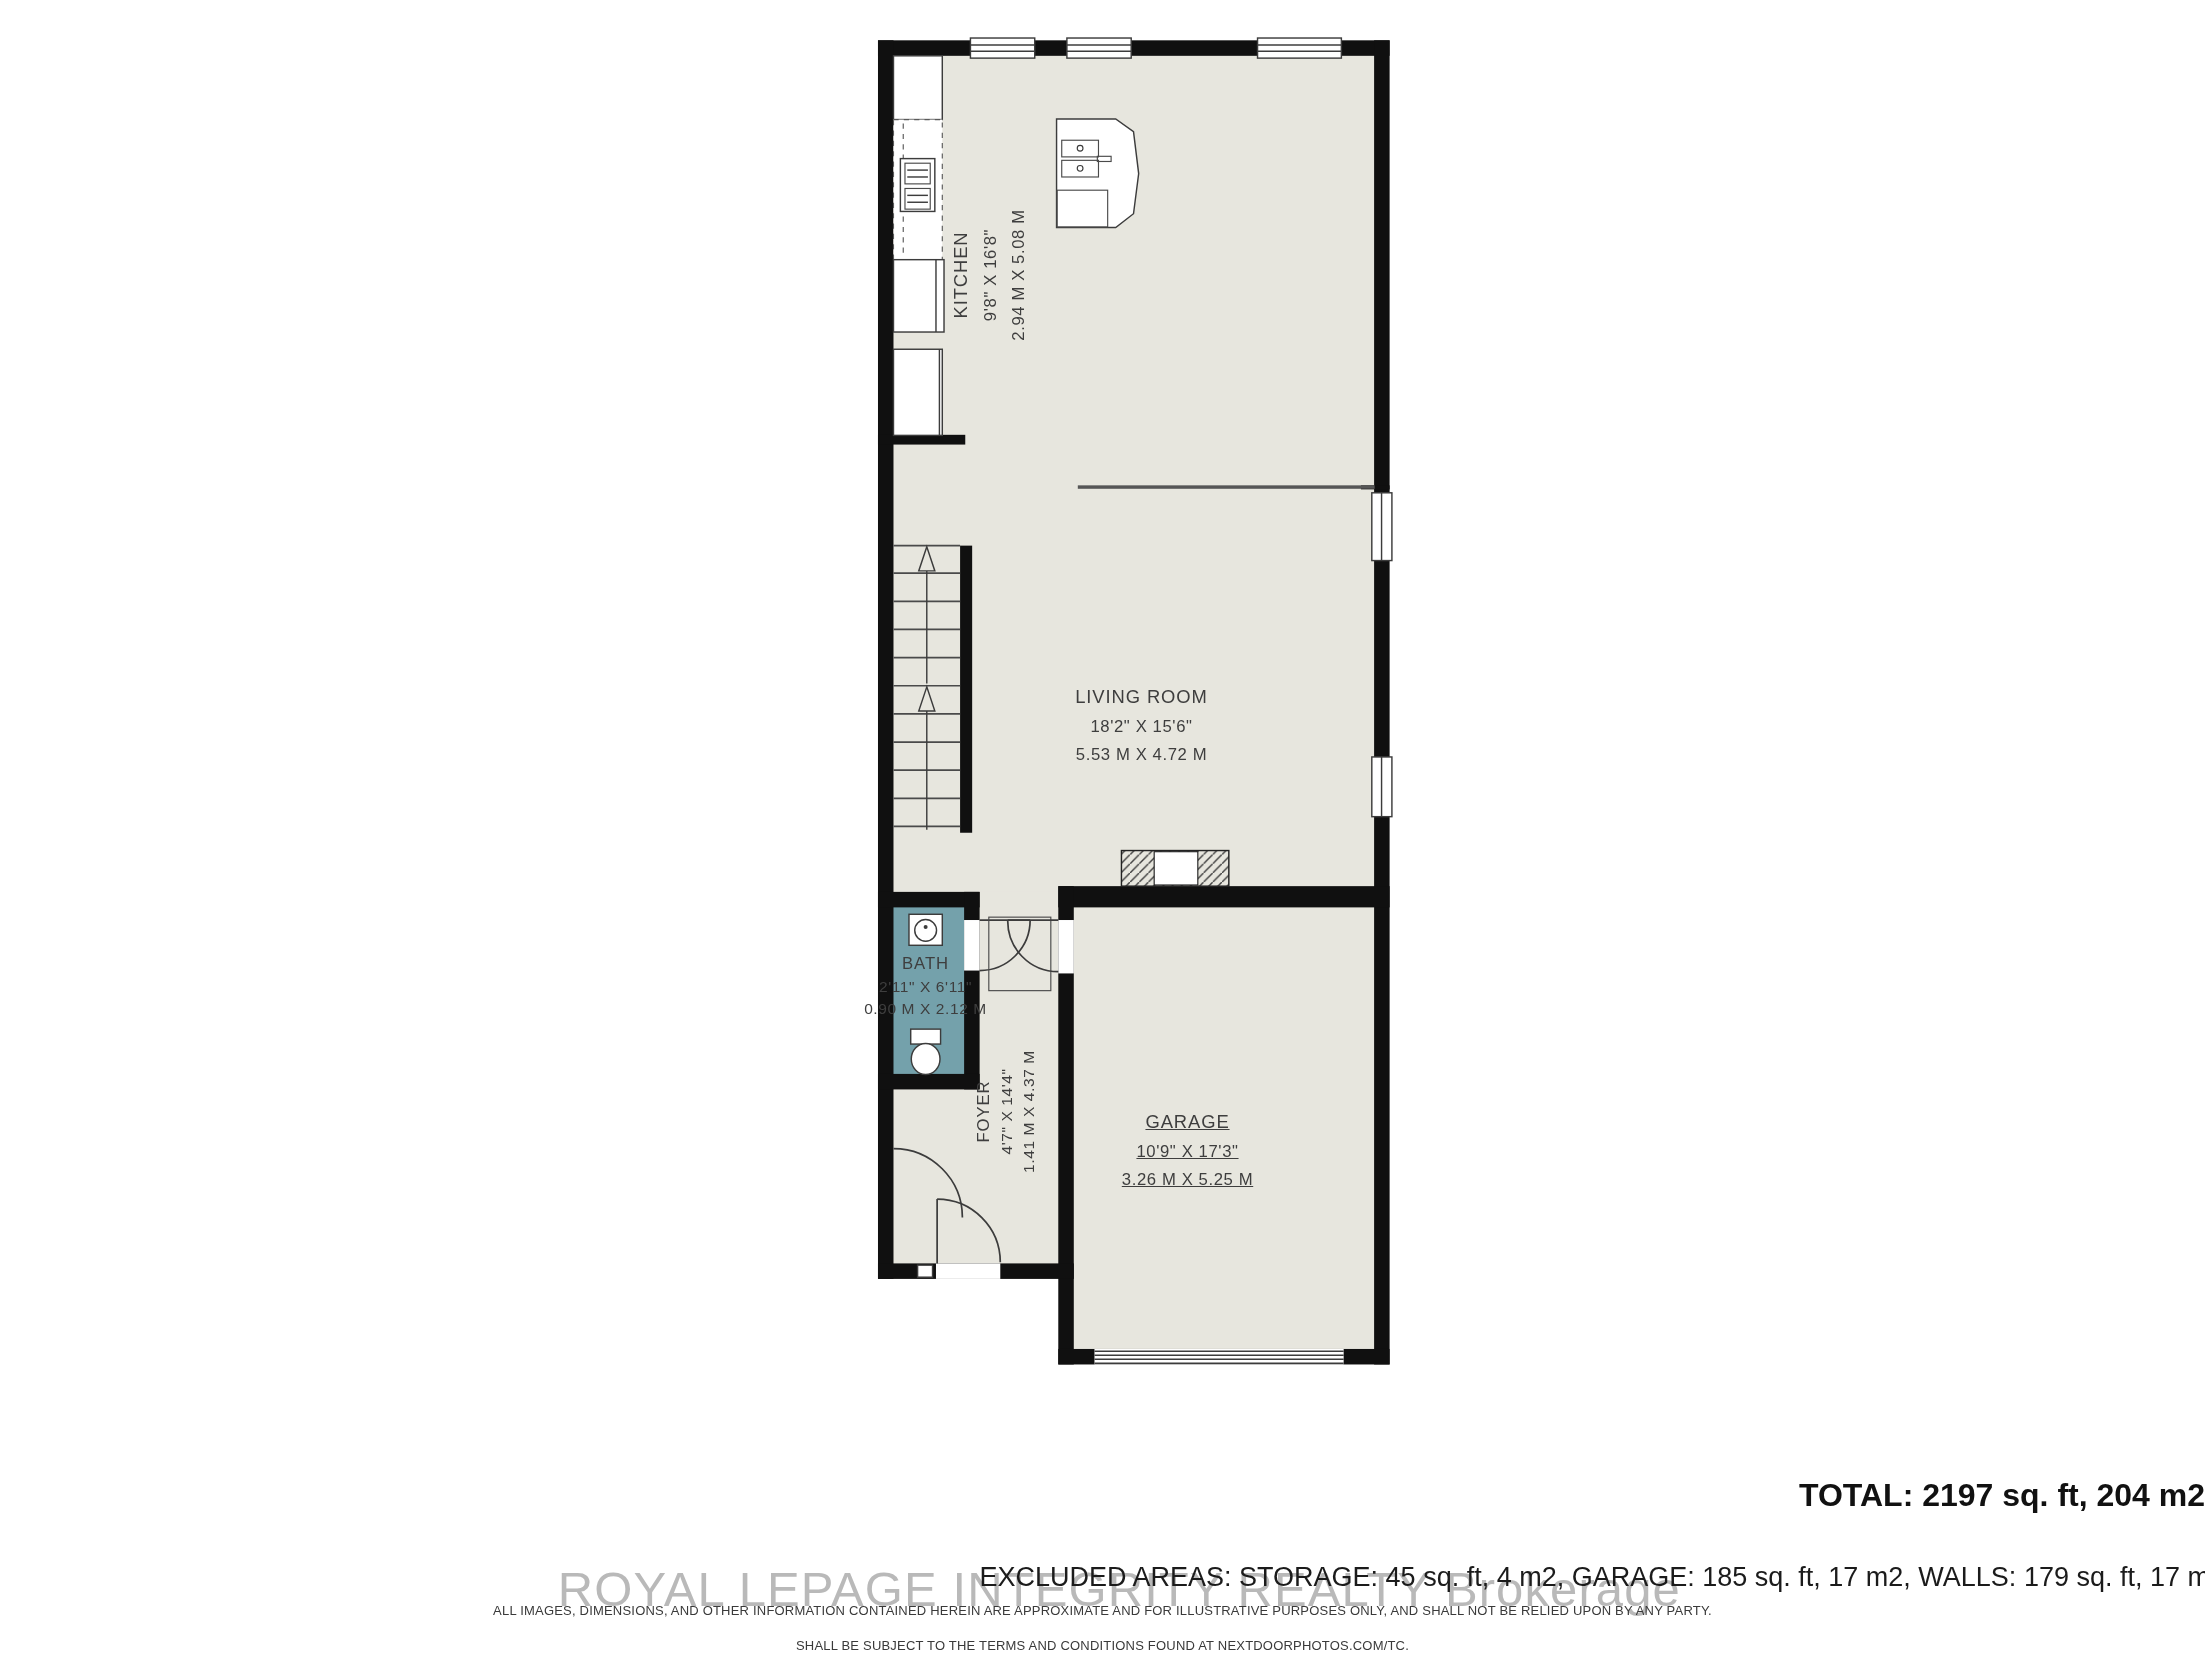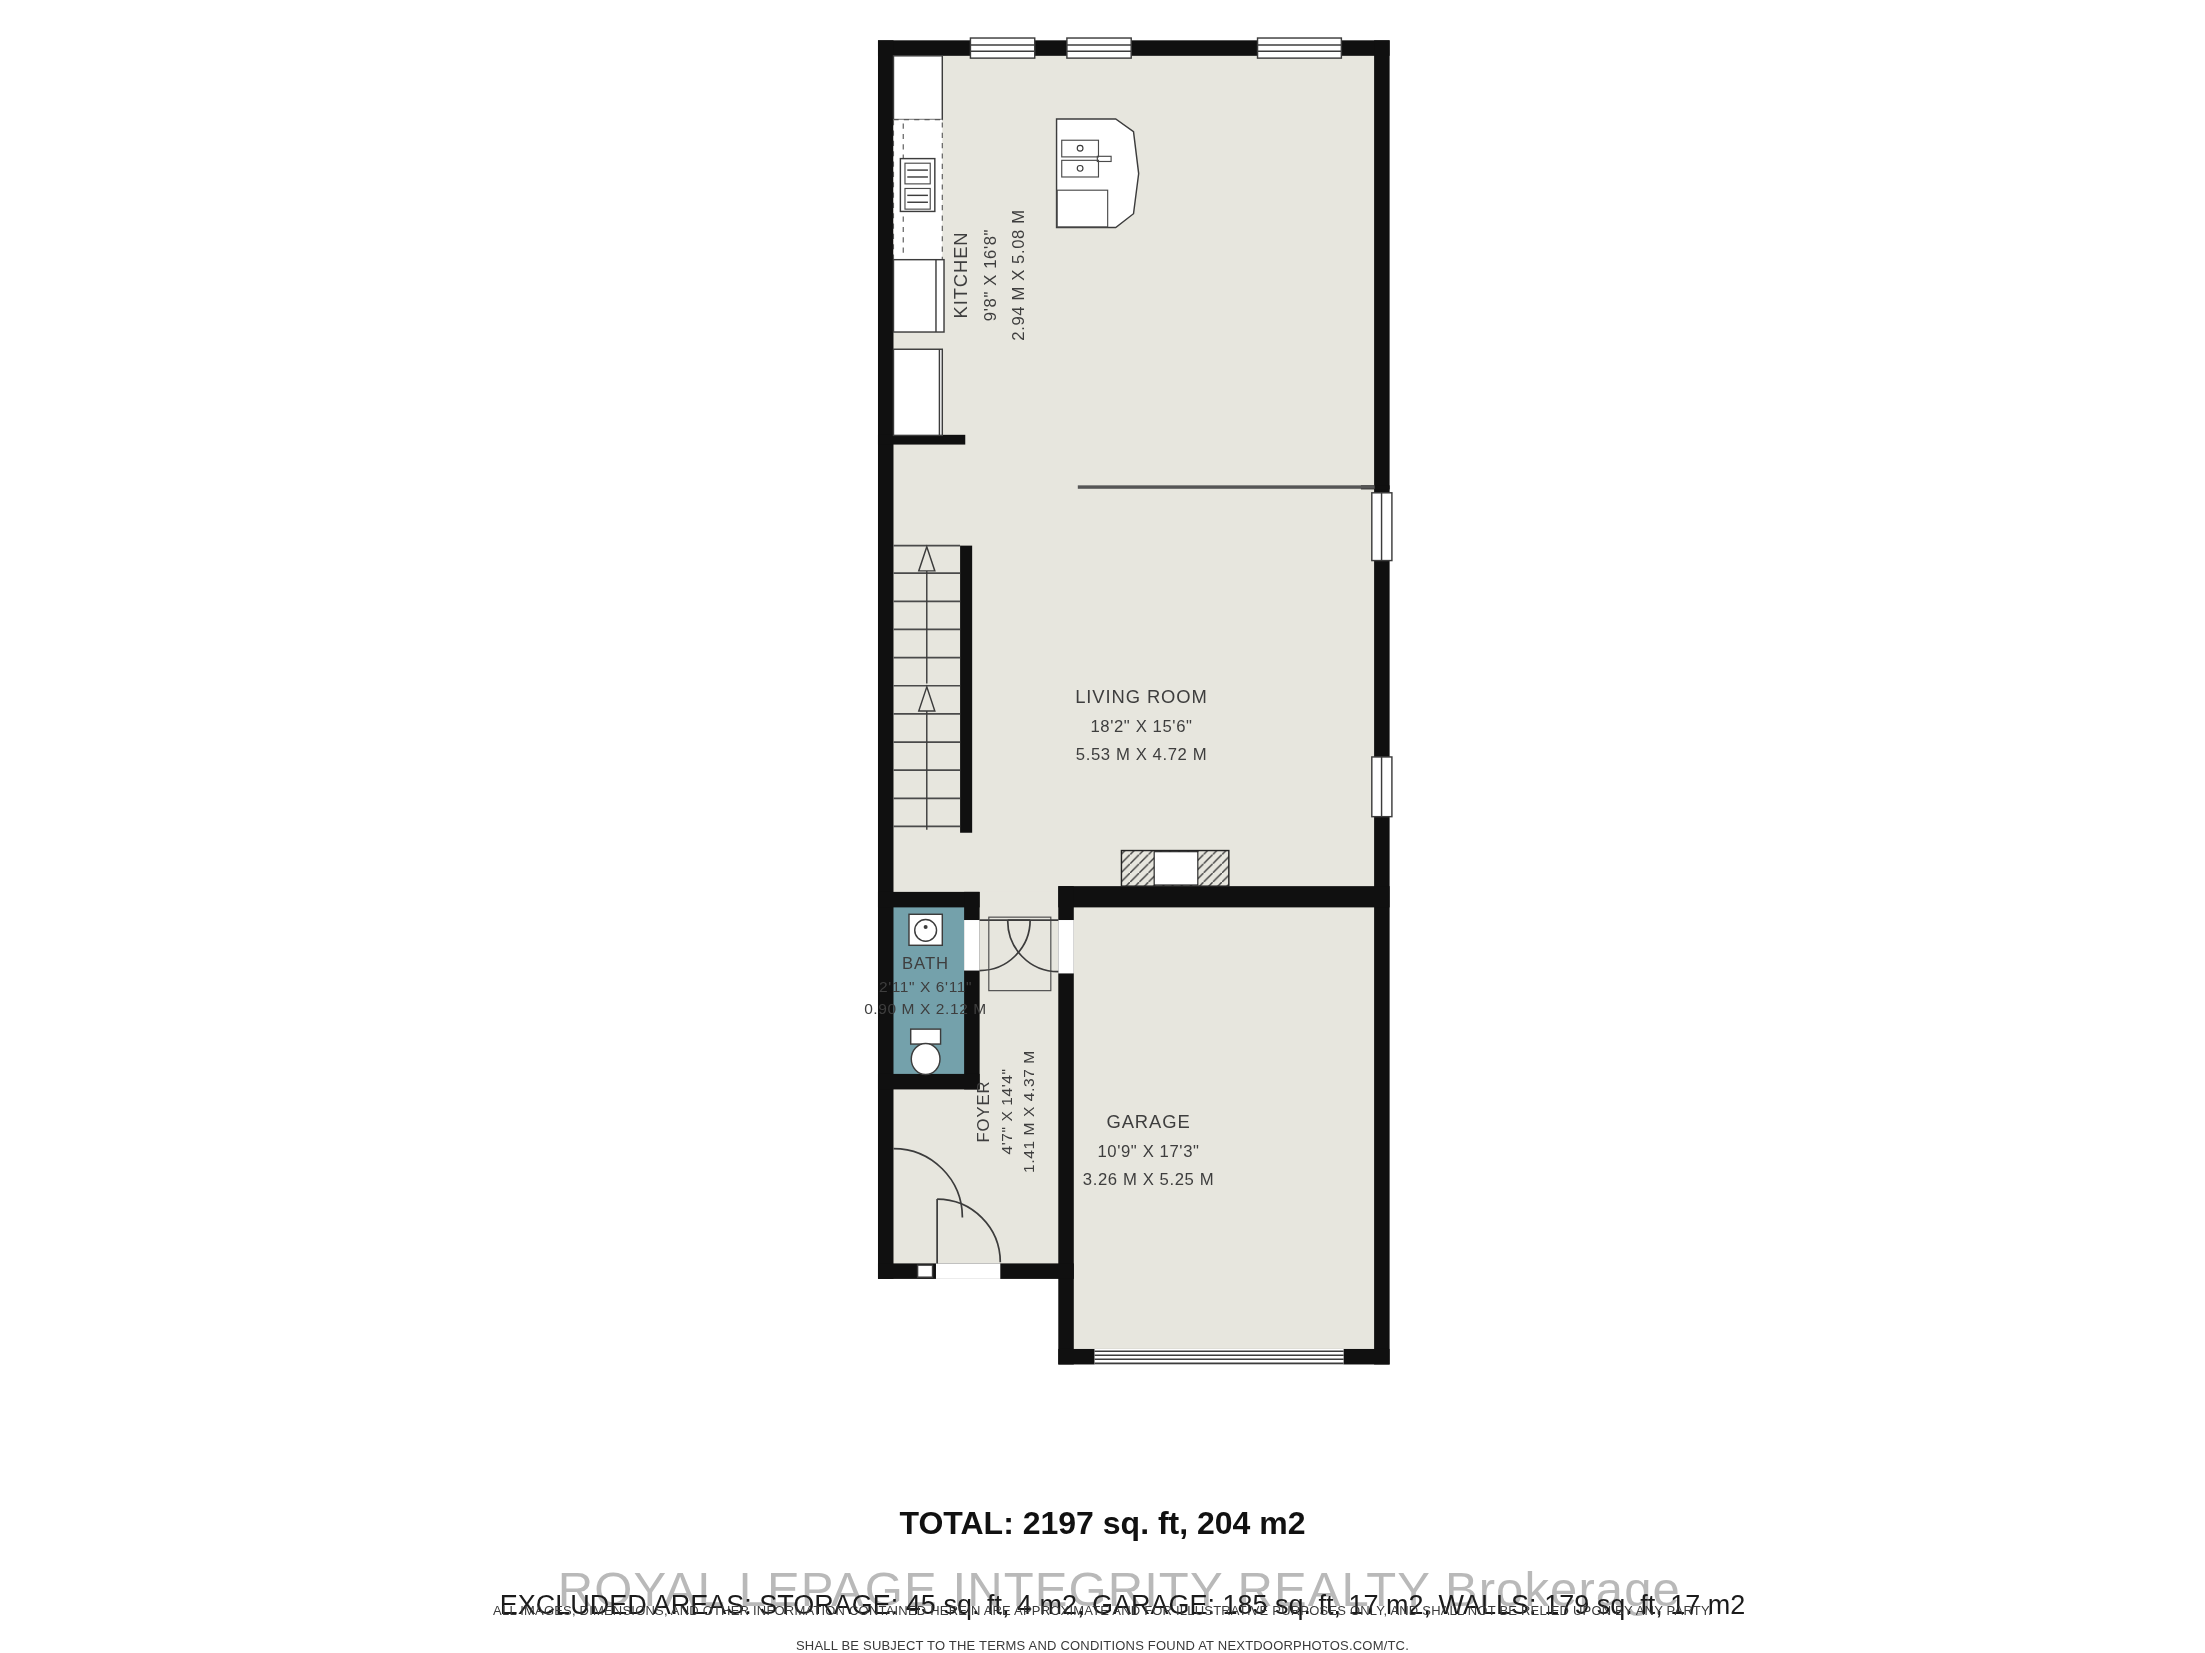--- a/index.html
+++ b/index.html
@@ -15,21 +15,21 @@
   .dash{fill:#ffffff;stroke:#5a5a5a;stroke-width:2;stroke-dasharray:9 9;}
   .tread{stroke:#4a4a4a;stroke-width:3;}
   .arc{fill:none;stroke:#3c3c3c;stroke-width:3;}
   .winline{stroke:#3c3c3c;stroke-width:2.5;}
   .room-label{position:absolute;text-align:center;color:#3e3e3e;z-index:5;}
   .room-name{font-size:18.4px;letter-spacing:0.9px;line-height:23px;white-space:nowrap;}
   .room-dim{font-size:16.7px;letter-spacing:0.6px;margin-top:8.6px;line-height:19.5px;white-space:nowrap;}
   .vert{transform:rotate(-90deg);}
   .small .room-name{font-size:16.7px;line-height:19.5px;}
   .small .room-dim{font-size:15.5px;margin-top:4px;line-height:18px;}
-  .summary{position:absolute;width:100%;text-align:center;color:#1b1b1b;z-index:6;margin-top:28px;}
+  .summary{position:absolute;width:100%;text-align:right;color:#1b1b1b;z-index:6;}
   #total-line{top:1477px;font-size:32px;font-weight:bold;color:#111;}
   #floors-line{top:1522px;font-size:27px;}
   #excluded-line{top:1562px;font-size:27px;padding-left:20px;}
   .disclaimer{position:absolute;width:100%;text-align:center;font-size:13px;color:#3a3a3a;
               letter-spacing:0.2px;z-index:6;}
   #disc1{top:1603px;} #disc2{top:1621px;} #disc3{top:1638px;}
   #watermark{position:absolute;top:1561px;left:50%;transform:translateX(-48.5%);
              font-size:49px;letter-spacing:1.1px;color:rgba(128,128,128,0.55);
              white-space:nowrap;z-index:3;}
 </style>
@@ -206,21 +206,21 @@
     <div class="room-dim">2'11" X 6'11"</div>
     <div class="room-dim">0.90 M X 2.12 M</div>
   </div>
 
   <div class="room-label small vert" style="left:911px;top:1077px;width:195px;height:69px;">
     <div class="room-name">FOYER</div>
     <div class="room-dim">4'7" X 14'4"</div>
     <div class="room-dim">1.41 M X 4.37 M</div>
   </div>
 
-  <div class="room-label" style="left:1045px;top:1110px;width:207px;">
+  <div class="room-label" style="left:1084px;top:1110px;width:207px;text-decoration:underline;">
     <div class="room-name">GARAGE</div>
     <div class="room-dim">10'9" X 17'3"</div>
     <div class="room-dim">3.26 M X 5.25 M</div>
   </div>
 
   <div id="watermark">ROYAL LEPAGE INTEGRITY REALTY Brokerage</div>
 
   <div class="summary" id="total-line">TOTAL: 2197 sq. ft, 204 m2</div>
   <div class="summary" id="excluded-line">EXCLUDED AREAS: STORAGE: 45 sq. ft, 4 m2, GARAGE: 185 sq. ft, 17 m2, WALLS: 179 sq. ft, 17 m2</div>
 

